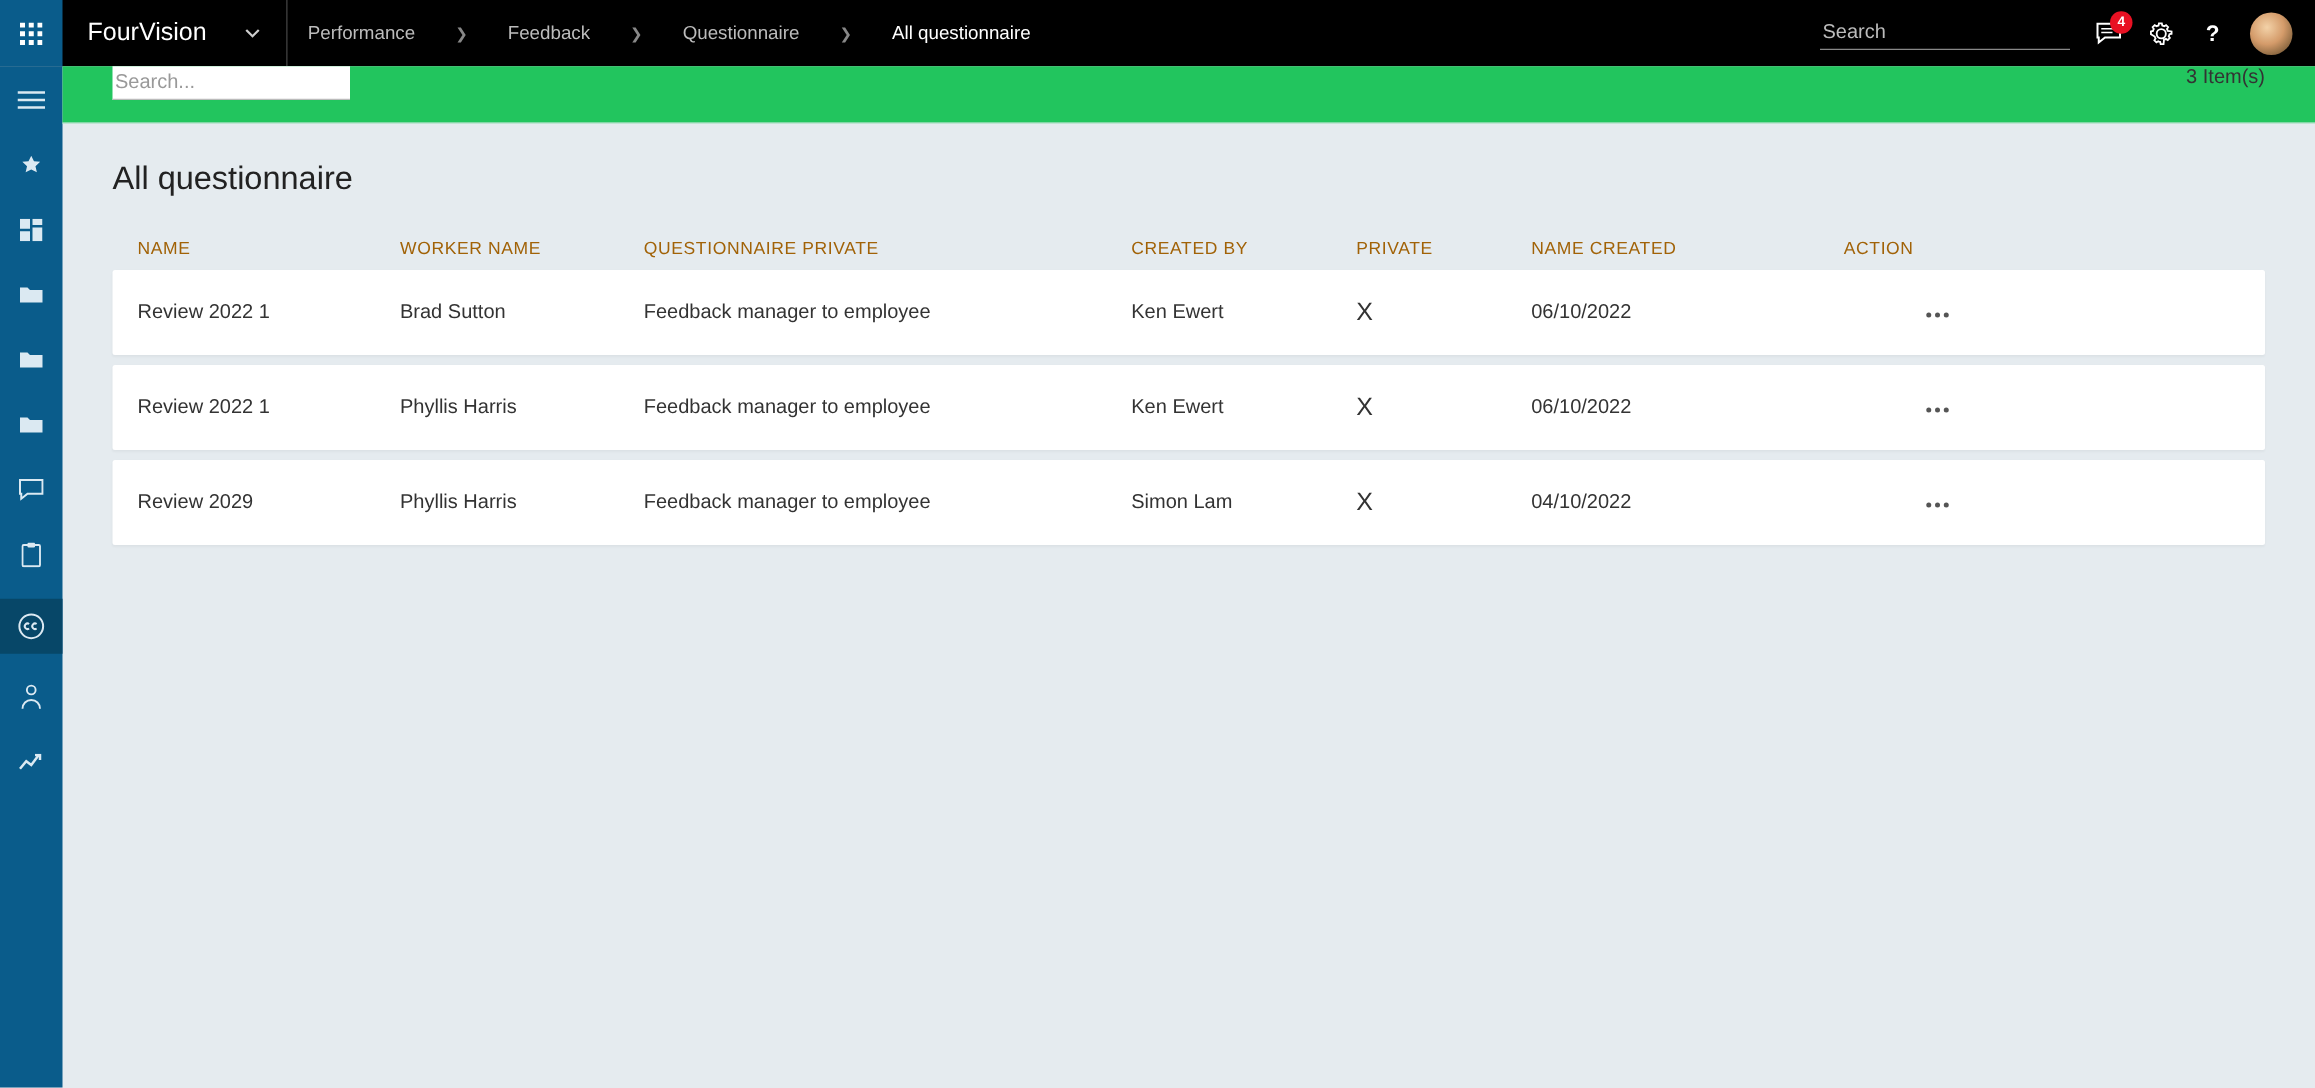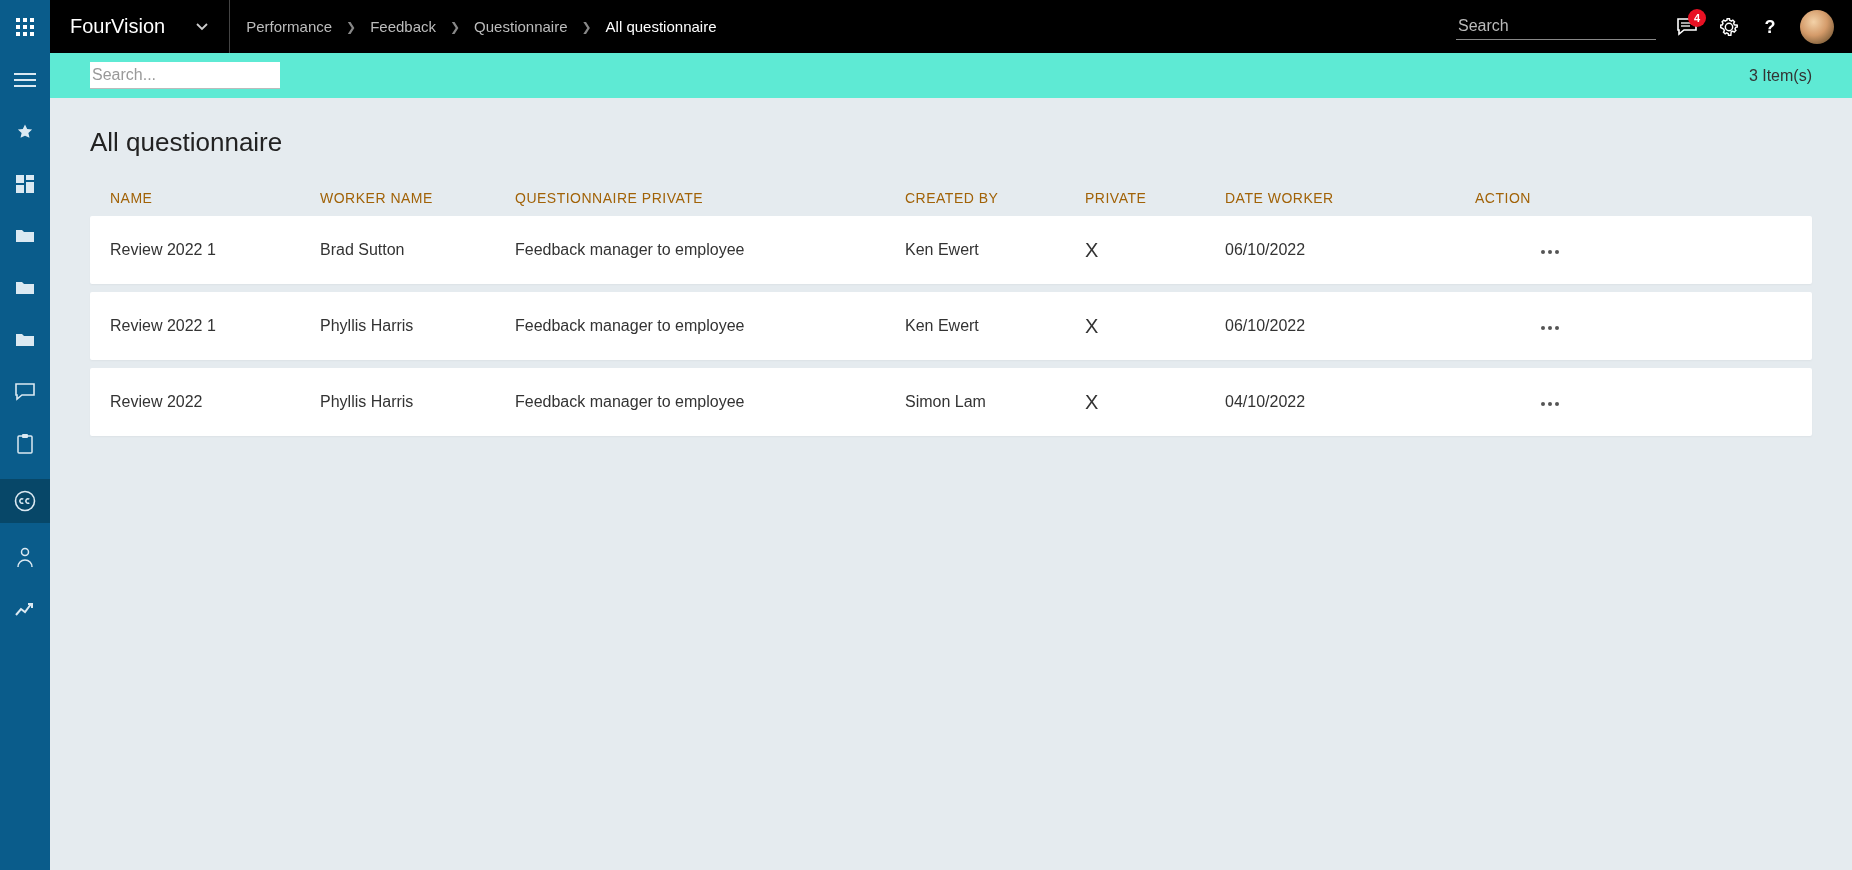--- a/index.html
+++ b/index.html
@@ -31,21 +31,21 @@
     height:100%;
     border-right:1px solid #444;
     gap:30px;
   }
   .brand-name { font-size:20px; font-weight:400; }
   .chevron-down { color:#ccc; font-size:14px; }
 
   .breadcrumb {
     display:flex; align-items:center;
     padding-left:16px;
-    gap:14px;
+    gap:32px;
     font-size:15px;
   }
   .bc-item { color:#bcbcbc; cursor:pointer; }
   .bc-item.active { color:#fff; }
   .bc-sep { color:#888; font-size:12px; }
 
   .header-spacer { flex:1; }
   .top-search {
     background:transparent;
     border:none;
@@ -93,22 +93,22 @@
   }
 
   
   .main {
     position:absolute;
     left:50px; right:0; top:53px; bottom:0;
     display:flex; flex-direction:column;
   }
   .toolbar {
     height:46px;
-    background:#5eead4;
-    display:flex; align-items:center;
+    background:#22c55e;
+    display:flex; align-items:flex-start;
     padding:0 40px;
     border-bottom:1px solid #e5ebef;
   }
   .local-search {
     border:none;
     border-bottom:1px solid #bbb;
     font-size:16px;
     padding:4px 2px;
     width:190px;
     outline:none;
@@ -306,21 +306,21 @@
 
   <div class="content">
     <h1 class="page-title">All questionnaire</h1>
 
     <div class="table-head">
       <div>NAME</div>
       <div>WORKER NAME</div>
       <div>QUESTIONNAIRE PRIVATE</div>
       <div>CREATED BY</div>
       <div>PRIVATE</div>
-      <div>DATE WORKER</div>
+      <div>NAME CREATED</div>
       <div class="th-action">ACTION</div>
     </div>
 
     <div class="row-card">
       <div class="table-row">
         <div>Review 2022 1</div>
         <div>Brad Sutton</div>
         <div>Feedback manager to employee</div>
         <div>Ken Ewert</div>
         <div class="td-private">X</div>
@@ -348,21 +348,21 @@
               <span></span>
               <span></span>
               <span></span>
             </span>
         </div>
       </div>
     </div>
 
     <div class="row-card">
       <div class="table-row">
-        <div>Review 2022</div>
+        <div>Review 2029</div>
         <div>Phyllis Harris</div>
         <div>Feedback manager to employee</div>
         <div>Simon Lam</div>
         <div class="td-private">X</div>
         <div>04/10/2022</div>
         <div class="td-action">
           <span class="dots-btn">
               <span></span>
               <span></span>
               <span></span>

